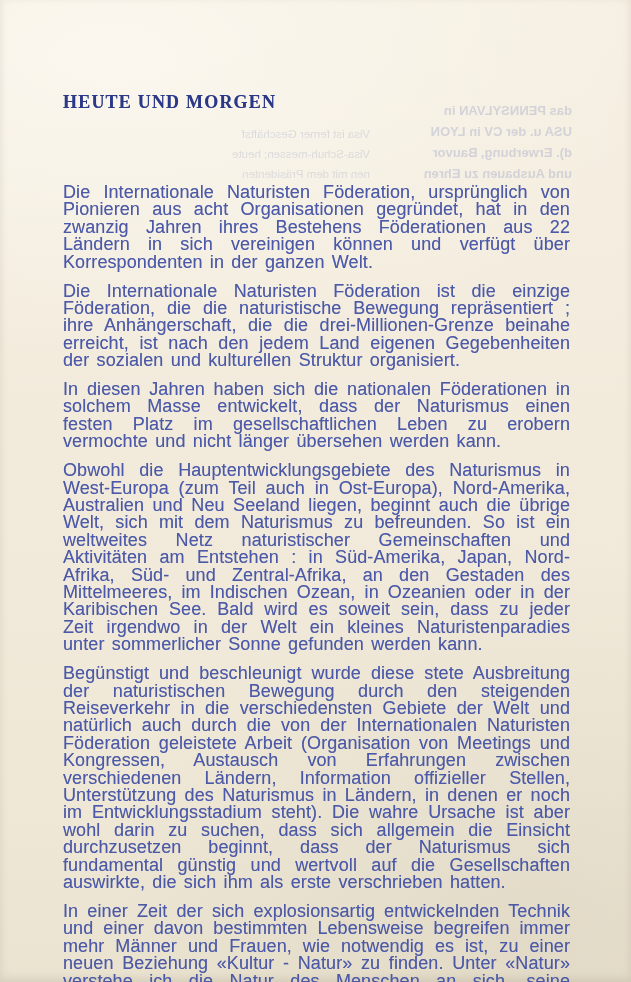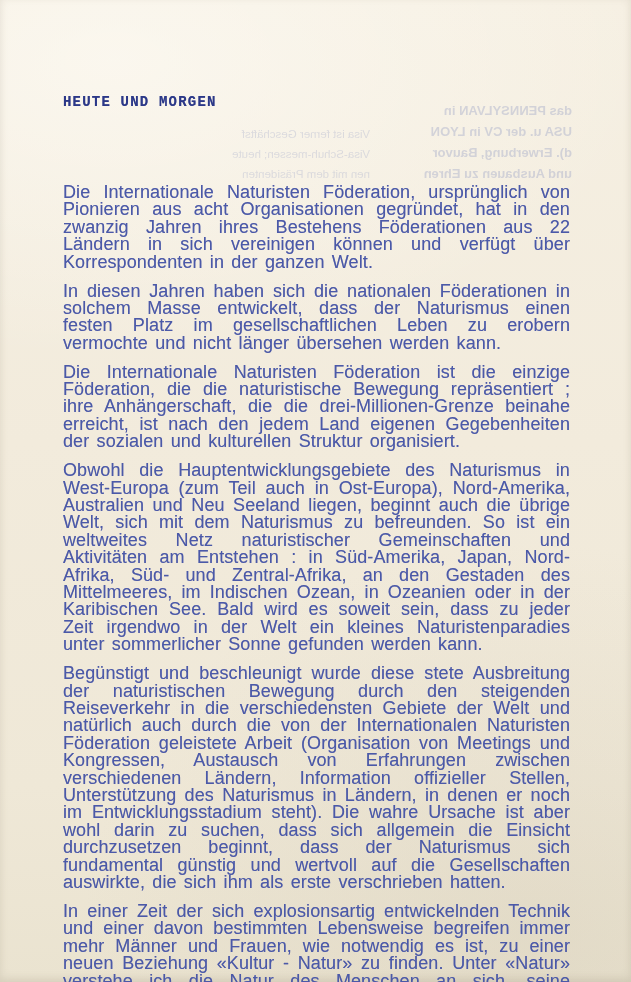--- a/index.html
+++ b/index.html
@@ -52,23 +52,23 @@
   .ghost div { overflow: hidden; }
 
   .content {
     position: absolute;
     left: 63px;
     top: 92px;
     width: 507px;
   }
   h1.title {
     margin: 0 0 72px 0;
-    font-family: Liberation Mono, monospace;
+    font-family: Liberation Serif, serif;
     font-weight: bold;
-    font-size: 14px;
+    font-size: 18px;
     line-height: 20px;
     letter-spacing: 1.2px;
     color: #2b3888;
     text-shadow: 0 0 0.5px rgba(43,56,136,0.6);
   }
   .body-text p {
     margin: 0 0 11.5px 0;
     font-size: 18px;
     line-height: 17.4px;
     color: #4b59a8;
@@ -92,21 +92,21 @@
   <div class="ghost ghost-b">
     <div>Visa ist ferner Geschäftsf</div>
     <div>Visa-Schuh-messen; heute</div>
     <div>nen mit dem Präsidenten</div>
   </div>
 
   <div class="content">
     <h1 class="title">HEUTE UND MORGEN</h1>
     <div class="body-text">
       <p>Die Internationale Naturisten Föderation, ursprünglich von Pionieren aus acht Organisationen gegründet, hat in den zwanzig Jahren ihres Bestehens Föderationen aus 22 Ländern in sich vereinigen können und verfügt über Korrespondenten in der ganzen Welt.</p>
+      <p>Die Internationale Naturisten Föderation ist die einzige Föderation, die die naturistische Bewegung repräsentiert ; ihre Anhängerschaft, die die drei-Millionen-Grenze beinahe erreicht, ist nach den jedem Land eigenen Gegebenheiten der sozialen und kulturellen Struktur organisiert.</p>
       <p>In diesen Jahren haben sich die nationalen Föderationen in solchem Masse entwickelt, dass der Naturismus einen festen Platz im gesellschaftlichen Leben zu erobern vermochte und nicht länger übersehen werden kann.</p>
-      <p>Die Internationale Naturisten Föderation ist die einzige Föderation, die die naturistische Bewegung repräsentiert ; ihre Anhängerschaft, die die drei-Millionen-Grenze beinahe erreicht, ist nach den jedem Land eigenen Gegebenheiten der sozialen und kulturellen Struktur organisiert.</p>
       <p>Obwohl die Hauptentwicklungsgebiete des Naturismus in West-Europa (zum Teil auch in Ost-Europa), Nord-Amerika, Australien und Neu Seeland liegen, beginnt auch die übrige Welt, sich mit dem Naturismus zu befreunden. So ist ein weltweites Netz naturistischer Gemeinschaften und Aktivitäten am Entstehen : in Süd-Amerika, Japan, Nord-Afrika, Süd- und Zentral-Afrika, an den Gestaden des Mittelmeeres, im Indischen Ozean, in Ozeanien oder in der Karibischen See. Bald wird es soweit sein, dass zu jeder Zeit irgendwo in der Welt ein kleines Naturistenparadies unter sommerlicher Sonne gefunden werden kann.</p>
       <p>Begünstigt und beschleunigt wurde diese stete Ausbreitung der naturistischen Bewegung durch den steigenden Reiseverkehr in die verschiedensten Gebiete der Welt und natürlich auch durch die von der Internationalen Naturisten Föderation geleistete Arbeit (Organisation von Meetings und Kongressen, Austausch von Erfahrungen zwischen verschiedenen Ländern, Information offizieller Stellen, Unterstützung des Naturismus in Ländern, in denen er noch im Entwicklungsstadium steht). Die wahre Ursache ist aber wohl darin zu suchen, dass sich allgemein die Einsicht durchzusetzen beginnt, dass der Naturismus sich fundamental günstig und wertvoll auf die Gesellschaften auswirkte, die sich ihm als erste verschrieben hatten.</p>
       <p>In einer Zeit der sich explosionsartig entwickelnden Technik und einer davon bestimmten Lebensweise begreifen immer mehr Männer und Frauen, wie notwendig es ist, zu einer neuen Beziehung «Kultur - Natur» zu finden. Unter «Natur» verstehe ich die Natur des Menschen an sich, seine fundamentalen Bedürfnisse, seinen biologischen Lebensrhytmus, wie auch den natürlichen und künstlichen Lebensraum des Menschen, der zur Erfüllung seines Lebensinhaltes beitragen soll.</p>
     </div>
   </div>
 
 </div>
 
 </body></html>

